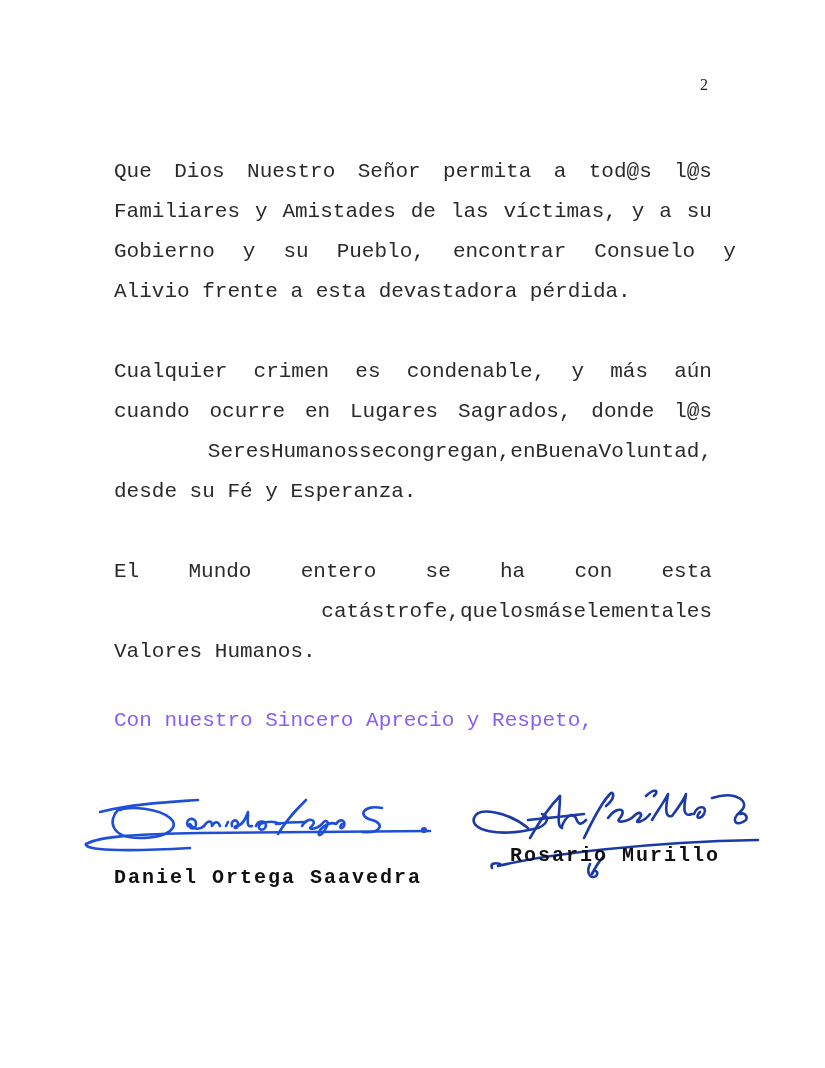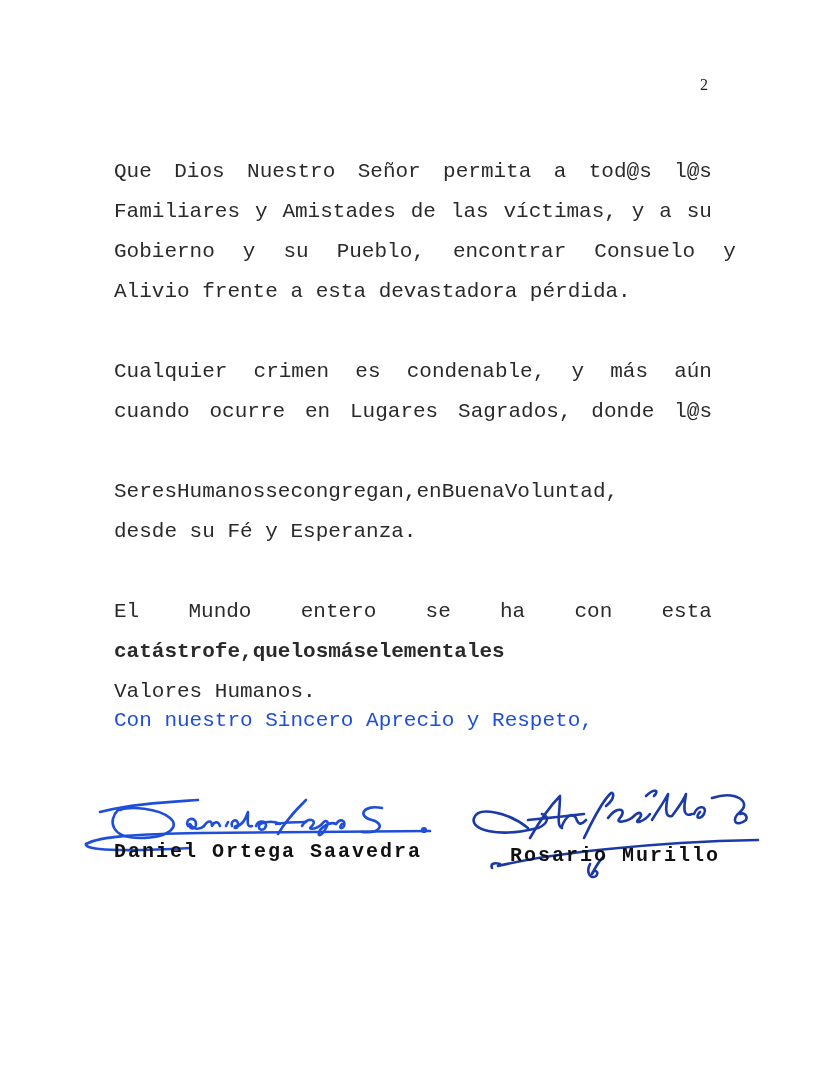--- a/index.html
+++ b/index.html
@@ -11,21 +11,21 @@
     }
     .body-text {
       position: absolute; left: 114px; top: 152px; width: 598px;
       font-family: "Liberation Mono", monospace; font-size: 21px;
       line-height: 40px; color: #2a2a2a;
     }
     .para { margin: 0 0 40px 0; }
     .line { display: block; text-align: justify; text-align-last: justify; white-space: nowrap; height: 40px; }
     .line.last { text-align-last: left; }
     .line-inner { display: block; }
-    .closing { position: absolute; left: 114px; top: 709px; font-family: "Liberation Mono", monospace; font-size: 21px; color: #1d4ed8; }
+    .closing { position: absolute; left: 114px; top: 709px; font-family: "Liberation Mono", monospace; font-size: 21px; color: #8b5cf6; }
     .sig-block { position: absolute; }
     .sig-name {
       position: absolute; font-family: "Liberation Mono", monospace; font-weight: bold;
       font-size: 20px; letter-spacing: 2px; color: #111; white-space: nowrap;
     }
     svg.sig { position: absolute; overflow: visible; }
   </style>
 </head>
 <body>
 
@@ -92,21 +92,21 @@
             <span>cuando</span>
             <span>ocurre</span>
             <span>en</span>
             <span>Lugares</span>
             <span>Sagrados,</span>
             <span>donde</span>
             <span>l@s</span>
           </span>
         </span>
       <span class="line">
-          <span class="line-inner" style="display: flex; justify-content: flex-start; margin-top: 40px;">
+          <span class="line-inner" style="display: flex; justify-content: flex-end;">
             <span>Seres</span>
             <span>Humanos</span>
             <span>se</span>
             <span>congregan,</span>
             <span>en</span>
             <span>Buena</span>
             <span>Voluntad,</span>
           </span>
         </span>
       <span class="line last">
@@ -119,21 +119,21 @@
             <span>El</span>
             <span>Mundo</span>
             <span>entero</span>
             <span>se</span>
             <span>ha</span>
             <span>con</span>
             <span>esta</span>
           </span>
         </span>
       <span class="line">
-          <span class="line-inner" style="display: flex; justify-content: flex-start; font-weight: bold;">
+          <span class="line-inner" style="display: flex; justify-content: flex-end;">
             <span>catástrofe,</span>
             <span>que</span>
             <span>los</span>
             <span>más</span>
             <span>elementales</span>
           </span>
         </span>
       <span class="line last">
           <span class="line-inner">Valores Humanos.</span>
         </span>
@@ -162,21 +162,21 @@
         <path d="M 196 38 C 206 36, 216 36, 226 36"></path>
 
         <path d="M 222 40 C 228 30, 238 34, 232 40 C 226 44, 236 44, 242 38 C 246 32, 250 36, 246 42 C 242 50, 236 52, 240 44 C 246 38, 252 36, 256 38"></path>
         <path d="M 256 38 C 260 32, 266 34, 264 40 C 262 44, 258 42, 262 38"></path>
 
         <path d="M 302 22 C 284 18, 276 30, 292 34 C 306 38, 300 48, 282 46"></path>
 
         <circle cx="344" cy="44" r="1.8" fill="#1f4fd8"></circle>
       </g>
     </svg>
-    <div class="sig-name" style="left:114px; top:840px;">Daniel Ortega Saavedra</div>
+    <div class="sig-name" style="left:114px; top:866px;">Daniel Ortega Saavedra</div>
   </div>
 
   <div class="sig-block">
     <svg class="sig" style="left:468px; top:772px;" width="300" height="100" viewBox="0 0 300 100">
       <g fill="none" stroke="#1c3aa6" stroke-width="2.6" stroke-linecap="round" stroke-linejoin="round">
 
         <path d="M 60 56 C 40 40, 10 34, 6 46 C 2 58, 30 66, 70 56 C 80 52, 82 44, 74 42"></path>
 
         <path d="M 62 66 C 70 52, 80 36, 92 24 C 92 40, 88 54, 94 56"></path>
         <path d="M 60 48 C 80 46, 100 44, 116 42"></path>

